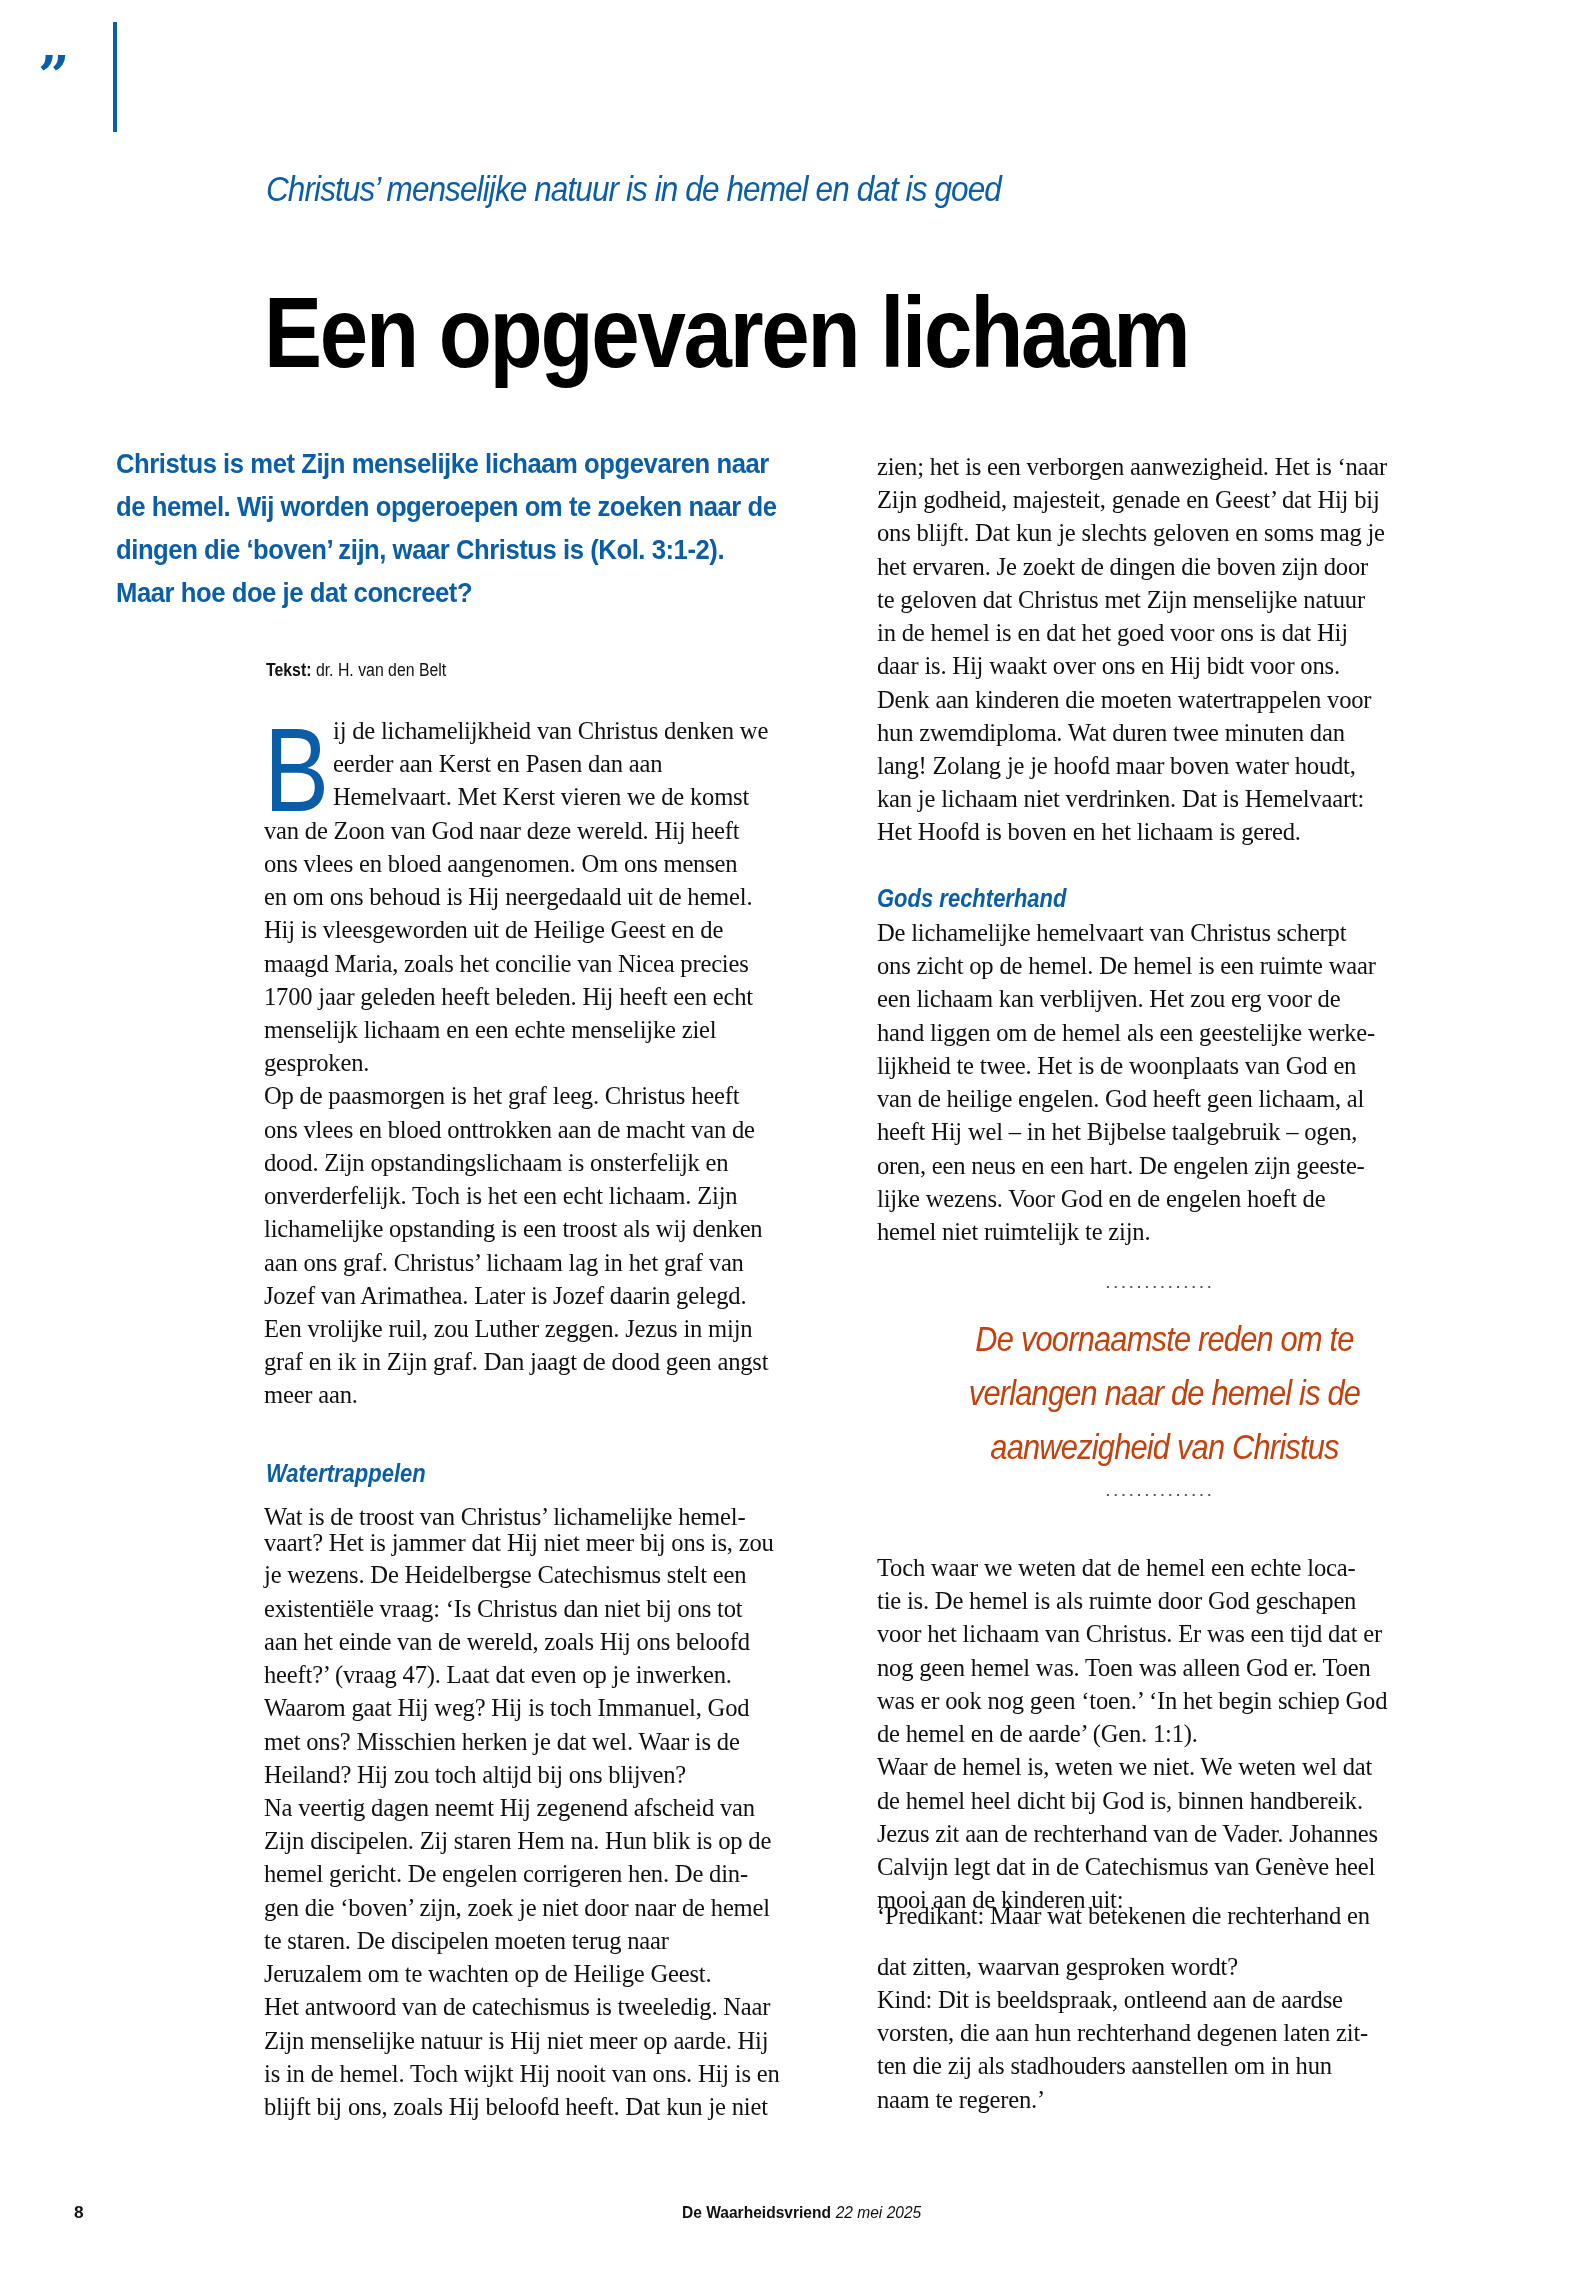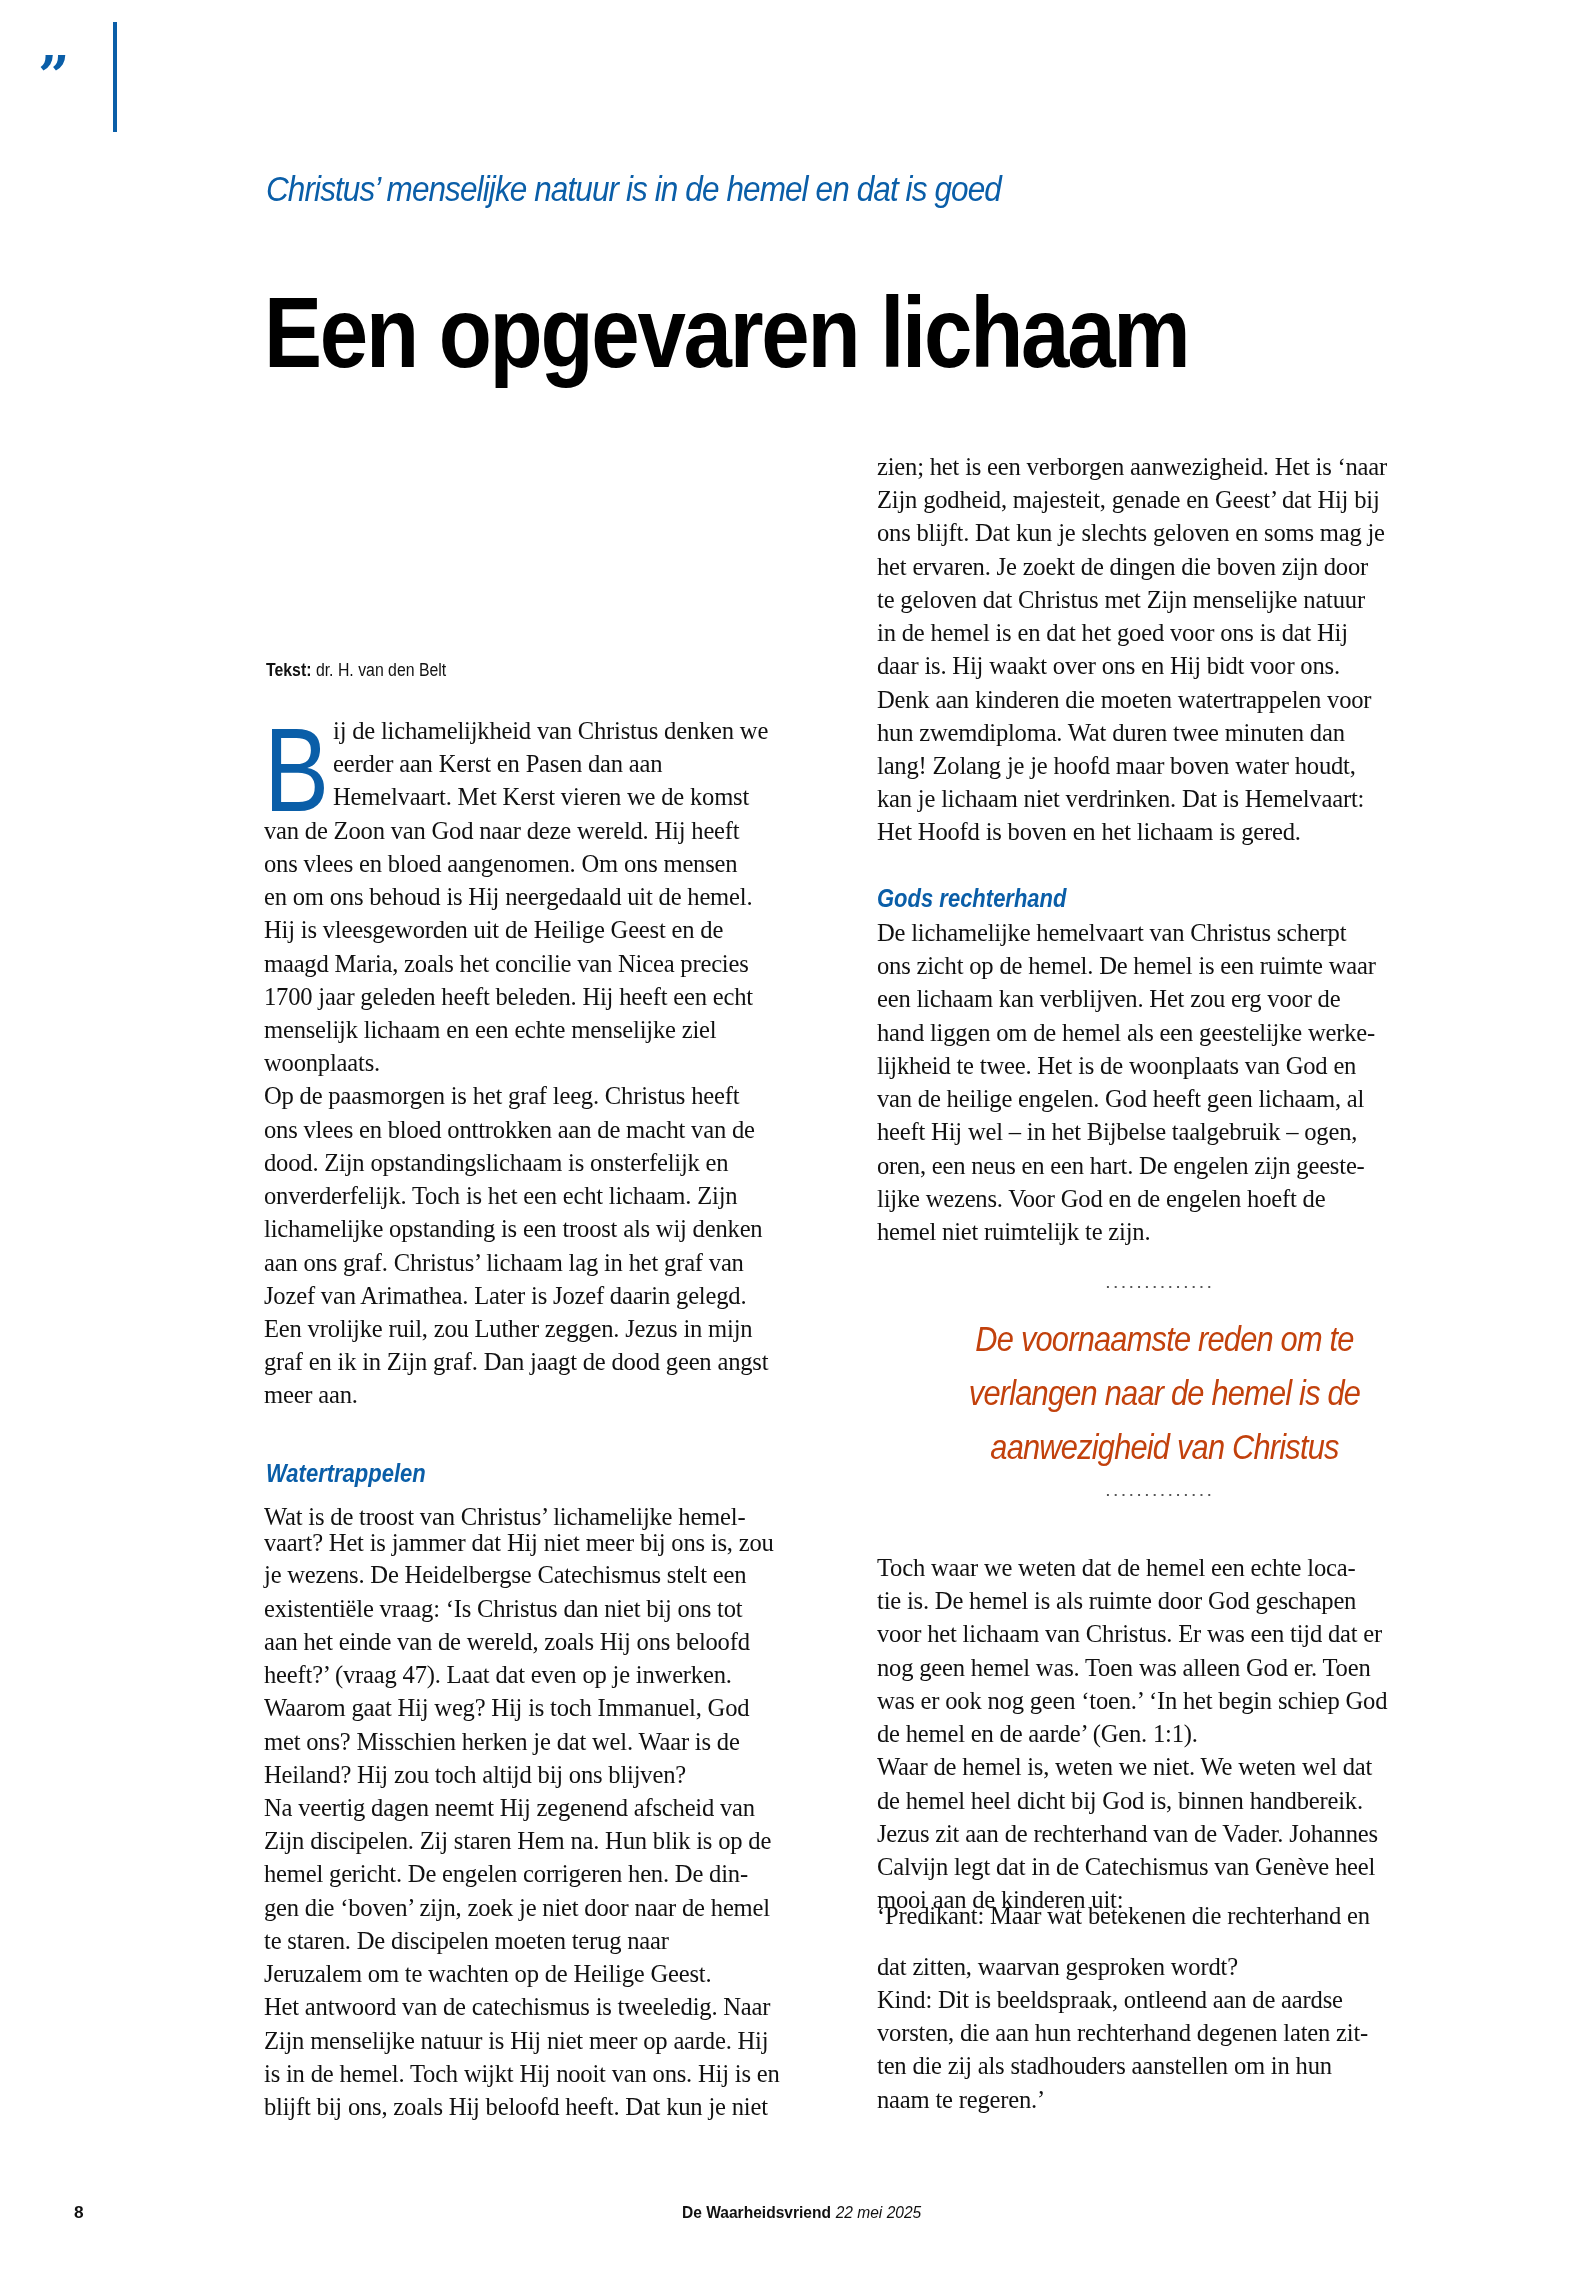--- a/index.html
+++ b/index.html
@@ -86,39 +86,45 @@
 <body>
 
 <div class="page">
 
   <div class="quote-mark">”</div>
   <div class="quote-rule"></div>
 
   <div class="kicker">Christus’ menselijke natuur is in de hemel en dat is goed</div>
   <h1 class="headline" style="margin:0">Een opgevaren lichaam</h1>
 
+  <div class="intro">
+    <span class="ln">Christus is met Zijn menselijke lichaam opgevaren naar</span>
+    <span class="ln">de hemel. Wij worden opgeroepen om te zoeken naar de</span>
+    <span class="ln">dingen die ‘boven’ zijn, waar Christus is (Kol. 3:1-2).</span>
+    <span class="ln">Maar hoe doe je dat concreet?</span>
+  </div>
 
   <div class="byline">
     <b>Tekst:</b>
     <span>dr. H. van den Belt</span>
   </div>
 
   <div class="dropcap">B</div>
   <div class="col" id="col1" style="left:264px; top:714px;">
     <div class="ln indent" style="top:0px">ij de lichamelijkheid van Christus denken we</div>
     <div class="ln indent" style="top:33px">eerder aan Kerst en Pasen dan aan</div>
     <div class="ln indent" style="top:66px">Hemelvaart. Met Kerst vieren we de komst</div>
     <div class="ln" style="top:100px">van de Zoon van God naar deze wereld. Hij heeft</div>
     <div class="ln" style="top:133px">ons vlees en bloed aangenomen. Om ons mensen</div>
     <div class="ln" style="top:166px">en om ons behoud is Hij neergedaald uit de hemel.</div>
     <div class="ln" style="top:199px">Hij is vleesgeworden uit de Heilige Geest en de</div>
     <div class="ln" style="top:233px">maagd Maria, zoals het concilie van Nicea precies</div>
     <div class="ln" style="top:266px">1700 jaar geleden heeft beleden. Hij heeft een echt</div>
     <div class="ln" style="top:299px">menselijk lichaam en een echte menselijke ziel</div>
-    <div class="ln" style="top:332px">woonplaats.</div>
+    <div class="ln" style="top:332px">gesproken.</div>
     <div class="ln" style="top:365px">Op de paasmorgen is het graf leeg. Christus heeft</div>
     <div class="ln" style="top:399px">ons vlees en bloed onttrokken aan de macht van de</div>
     <div class="ln" style="top:432px">dood. Zijn opstandingslichaam is onsterfelijk en</div>
     <div class="ln" style="top:465px">onverderfelijk. Toch is het een echt lichaam. Zijn</div>
     <div class="ln" style="top:498px">lichamelijke opstanding is een troost als wij denken</div>
     <div class="ln" style="top:532px">aan ons graf. Christus’ lichaam lag in het graf van</div>
     <div class="ln" style="top:565px">Jozef van Arimathea. Later is Jozef daarin gelegd.</div>
     <div class="ln" style="top:598px">Een vrolijke ruil, zou Luther zeggen. Jezus in mijn</div>
     <div class="ln" style="top:631px">graf en ik in Zijn graf. Dan jaagt de dood geen angst</div>
     <div class="ln" style="top:664px">meer aan.</div>

